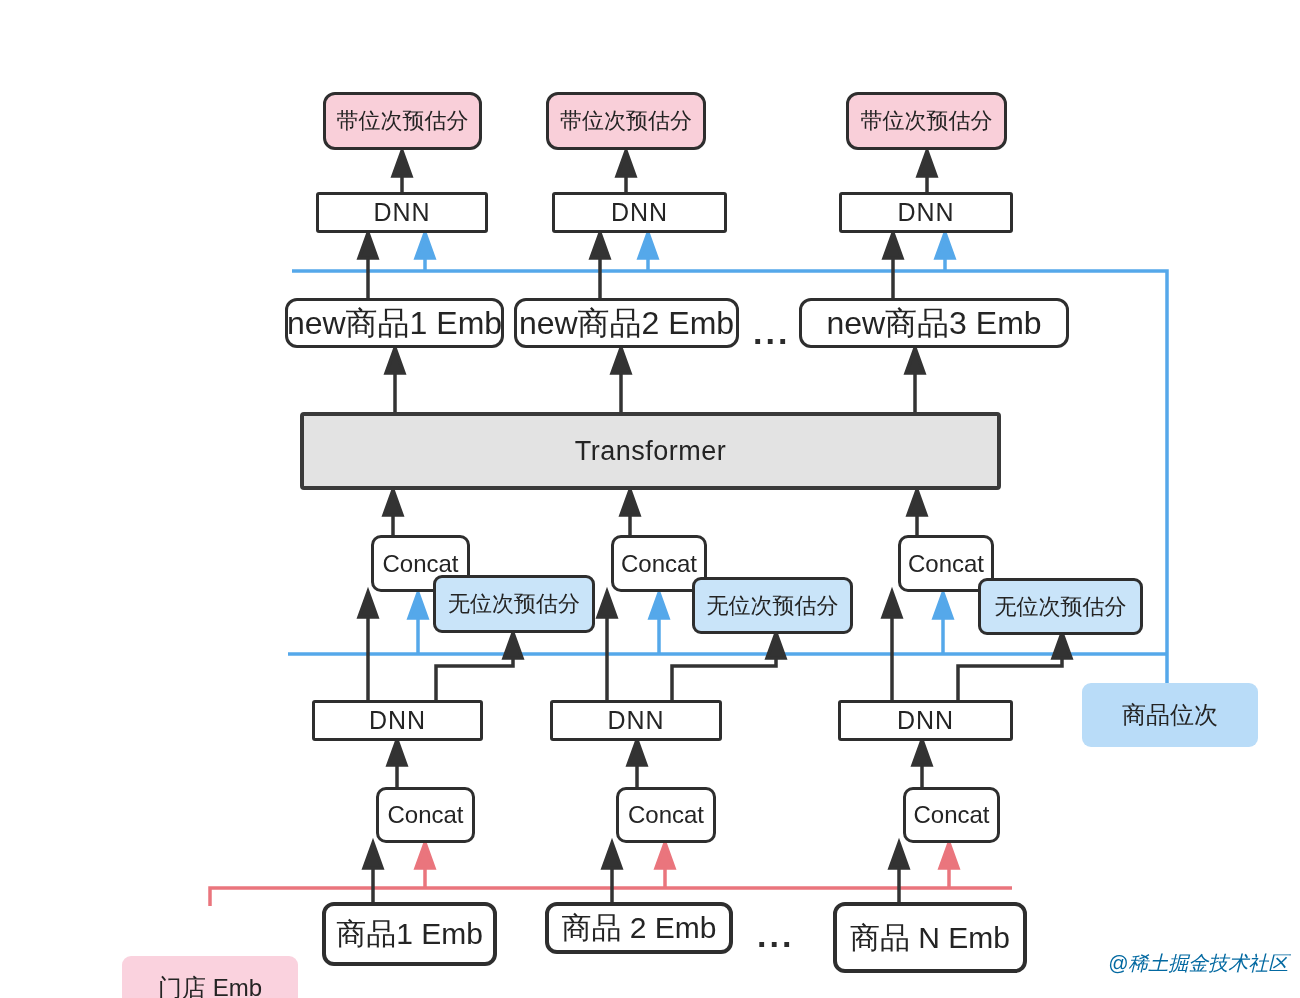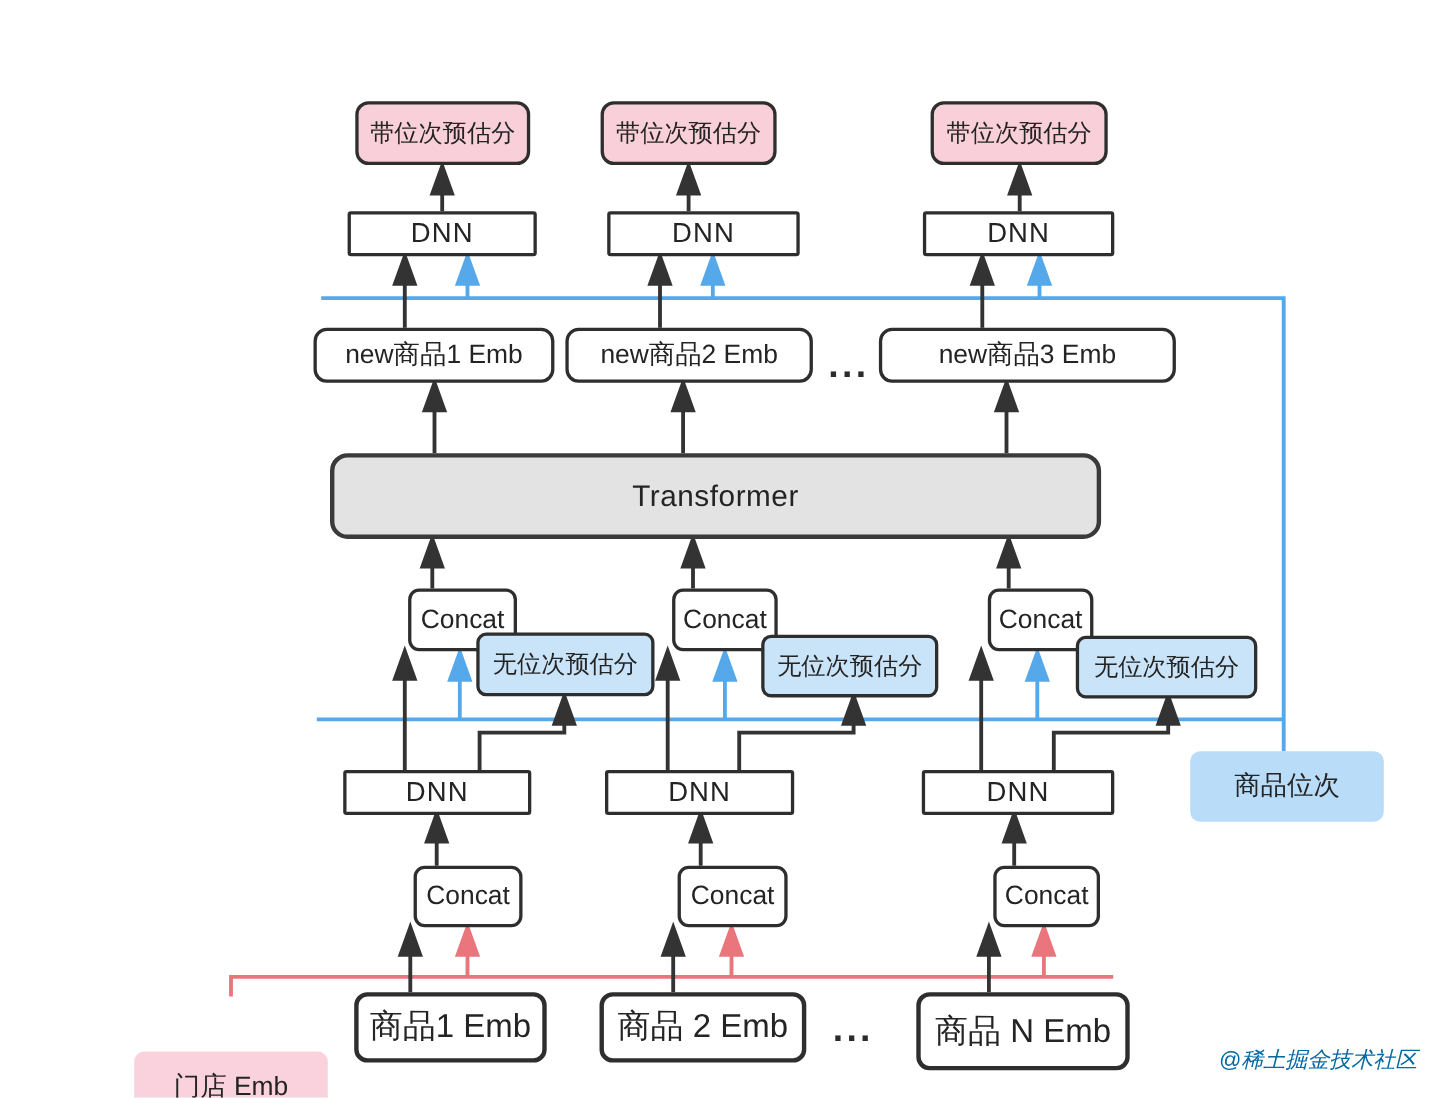--- a/index.html
+++ b/index.html
@@ -8,22 +8,22 @@
     font-family:"Liberation Sans","DejaVu Sans",sans-serif;color:#2b2b2b;
   }
   #wires{position:absolute;left:0;top:0;width:1300px;height:998px;}
   .box{
     position:absolute;box-sizing:border-box;display:flex;align-items:center;justify-content:center;
     background:#fff;border:3.5px solid #2e2e2e;border-radius:10px;
     font-size:23px;line-height:1;white-space:nowrap;color:#242424;
   }
   .pinkbox{background:#f9cfd9;border-radius:12px;font-size:22px;}
   .dnnbox{border-radius:3px;font-size:25px;letter-spacing:1px;}
-  .newemb{border-radius:12px;font-size:24px;}
-  .transformer{background:#e3e3e3;border:4px solid #3a3a3a;border-radius:16px;font-size:27px;letter-spacing:0.5px;}
+  .newemb{border-radius:12px;font-size:32px;}
+  .transformer{background:#e3e3e3;border:4px solid #3a3a3a;border-radius:4px;font-size:27px;letter-spacing:0.5px;}
   .concat{border-radius:10px;font-size:24px;margin-left:28px;}
   .bluebox{background:#c9e4f9;border-width:3px;border-radius:9px;font-size:22px;}
   .itempos{background:#b9dcf8;border:none;border-radius:9px;font-size:24px;}
   .storeemb{background:#fad2de;border:none;border-radius:9px;font-size:24px;}
   .itememb{border-radius:12px;border-width:4px;font-size:30px;}
   .dots{position:absolute;font-size:34px;font-weight:bold;color:#2b2b2b;letter-spacing:3px;line-height:1;}
   .watermark{position:absolute;font-size:20px;color:#0369a1;white-space:nowrap;font-style:italic;}
 </style>
 </head>
 <body>
@@ -156,19 +156,19 @@
   <div class="box dnnbox" style="left:838px;top:700px;width:175px;height:41px;">DNN</div>
 
   <div class="box itempos" style="left:1082px;top:683px;width:176px;height:64px;">商品位次</div>
 
   <div class="box concat" style="left:348px;top:787px;width:99px;height:56px;">Concat</div>
   <div class="box concat" style="left:588px;top:787px;width:100px;height:56px;">Concat</div>
   <div class="box concat" style="left:875px;top:787px;width:97px;height:56px;">Concat</div>
 
   <div class="box storeemb" style="left:122px;top:956px;width:176px;height:63px;">门店 Emb</div>
   <div class="box itememb" style="left:322px;top:902px;width:175px;height:64px;">商品1 Emb</div>
-  <div class="box itememb" style="left:545px;top:902px;width:188px;height:64px;">商品 2 Emb</div>
+  <div class="box itememb" style="left:545px;top:902px;width:188px;height:52px;">商品 2 Emb</div>
   <div class="dots" style="left:757px;top:918px;">...</div>
   <div class="box itememb" style="left:833px;top:902px;width:194px;height:71px;">商品 N Emb</div>
 
   <div class="watermark" style="left:1108px;top:950px;">@稀土掘金技术社区</div>
 
 </div>
 
 </body></html>

